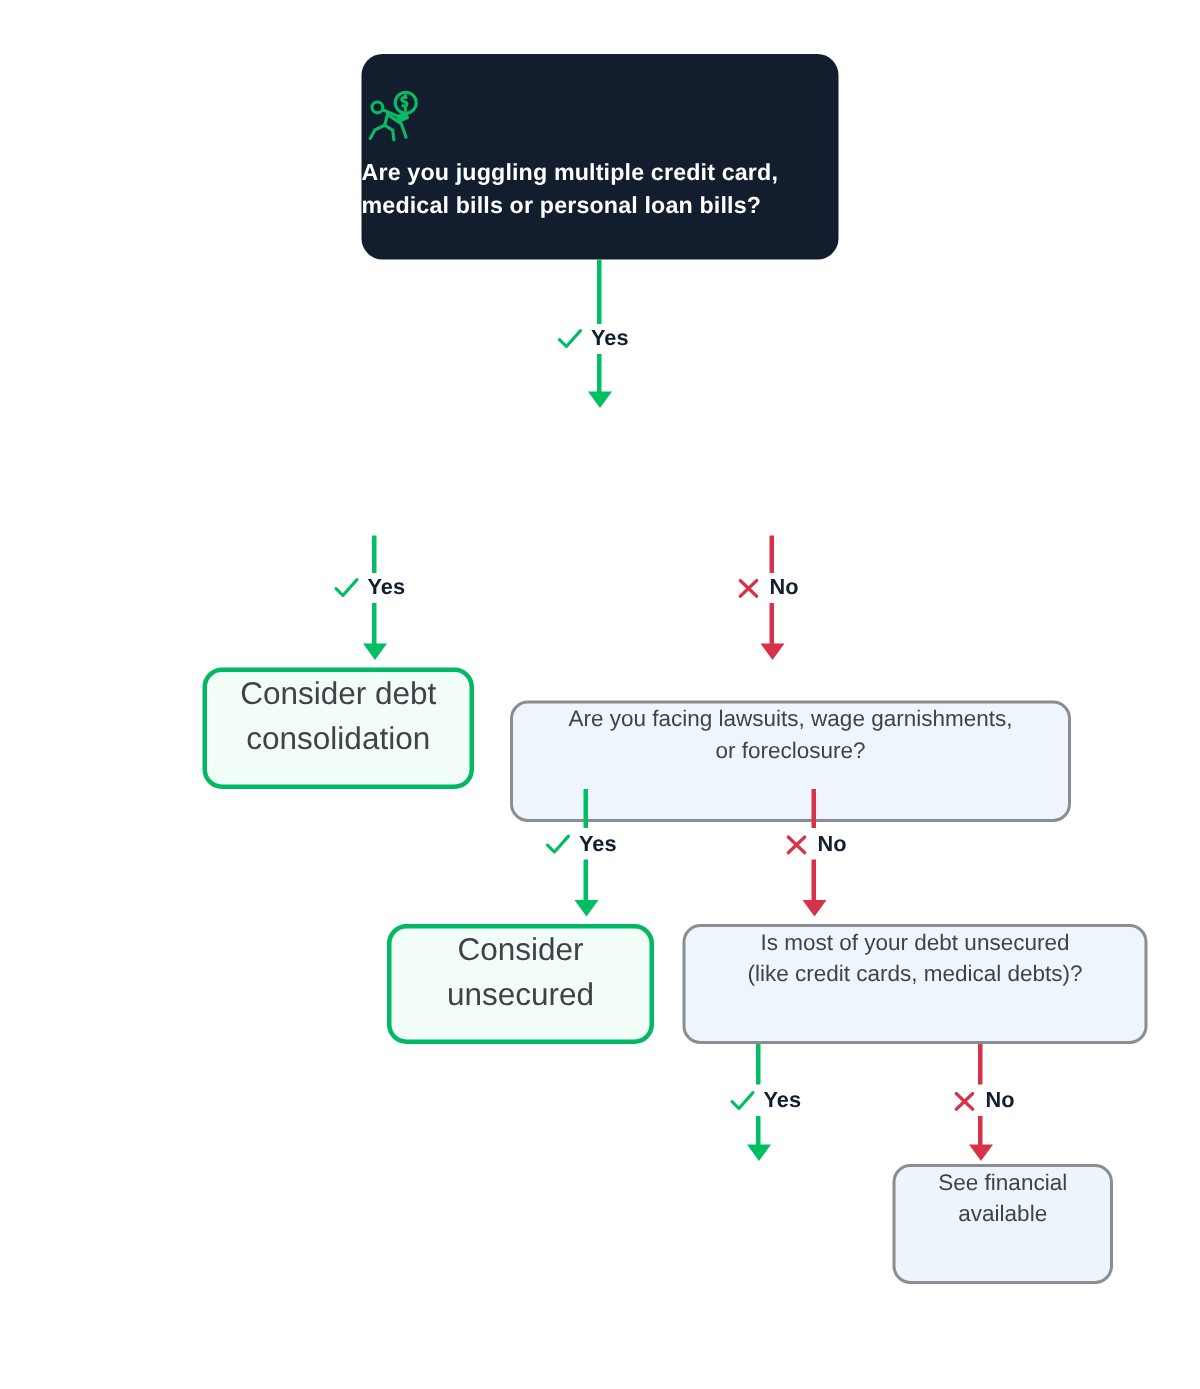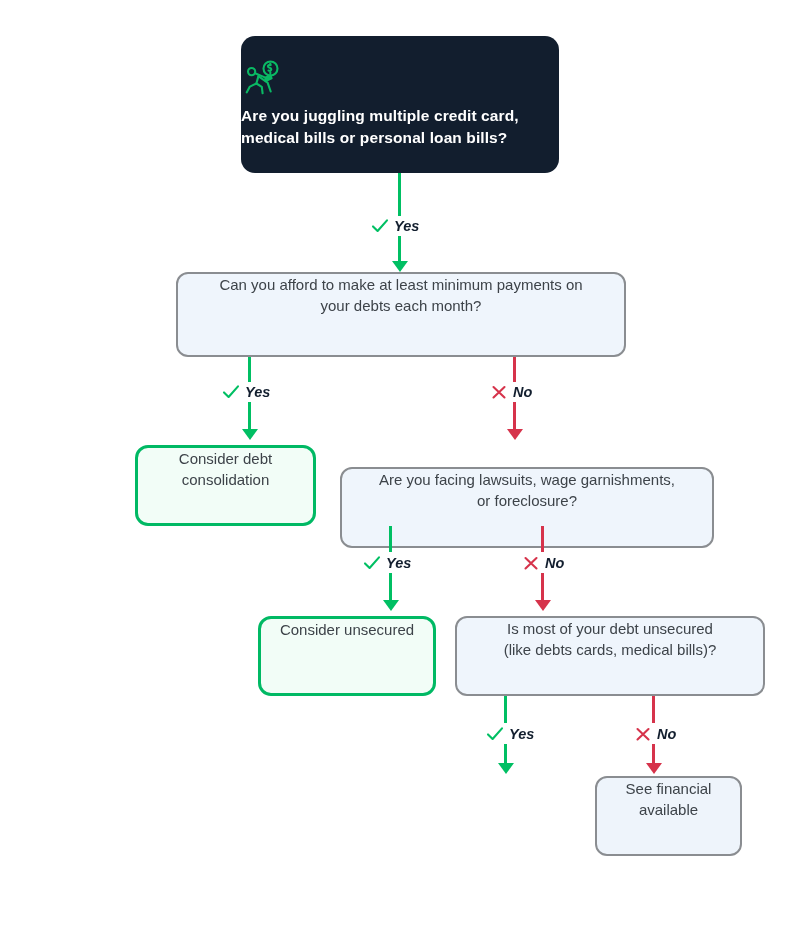--- a/index.html
+++ b/index.html
@@ -37,21 +37,21 @@
   .node.question{
     background:#eff5fc;
     border:2px solid #8a8d91;
     color:#3d4349;
     font-size:15px;
   }
   .node.outcome-green{
     background:#f2fdf7;
     border:3px solid #00b964;
     color:#3d4349;
-    font-size:15px;
+    font-size:21px;
     border-radius:13px;
   }
   .node.outcome-gray{
     background:#eef4fb;
     border:2px solid #8a8d91;
     color:#3d4349;
     font-size:15px;
   }
 
   
@@ -90,21 +90,20 @@
   .branch .glyph{
     width:20px;height:20px;
     display:block;
     flex:0 0 auto;
   }
   .branch .txt{
     font-size:14.5px;
     font-weight:bold;
     color:#121e2e;
     line-height:1;
-    font-style:italic;
   }
 </style>
 </head>
 <body>
 
 <div id="stage">
 
   <div class="node root" style="left:241px;top:36px;width:318px;height:137px;">
     <span class="root-icon">
       <svg viewBox="0 0 40 36" width="40" height="36" aria-hidden="true">
@@ -132,26 +131,20 @@
       <svg viewBox="0 0 20 20" width="20" height="20">
           <path d="M3 10.4 L7.6 15 L17 4.4" fill="none" stroke="#00bf63" stroke-width="2.1" stroke-linecap="round" stroke-linejoin="round"></path>
         </svg>
     </span>
     <span class="txt">Yes</span>
   </div>
 
   <div class="edge" style="left:398px;top:236px;width:3px;height:28px;"></div>
   <div class="arrow" style="left:391.5px;top:261px;"></div>
 
-  <div class="node question" style="left:176px;top:272px;width:450px;height:85px;">
-    <div>
-      <span class="label">Can you afford to make at least minimum payments on</span>
-      <span class="label">your debts each month?</span>
-    </div>
-  </div>
 
   <div class="edge" style="left:248px;top:357px;width:3px;height:25px;"></div>
   <div class="branch" style="left:221px;top:382px;">
     <span class="glyph">
       <svg viewBox="0 0 20 20" width="20" height="20">
           <path d="M3 10.4 L7.6 15 L17 4.4" fill="none" stroke="#00bf63" stroke-width="2.1" stroke-linecap="round" stroke-linejoin="round"></path>
         </svg>
     </span>
     <span class="txt">Yes</span>
   </div>
@@ -210,21 +203,21 @@
 
   <div class="node outcome-green" style="left:258px;top:616px;width:178px;height:80px;">
     <div>
       <span class="label">Consider unsecured</span>
     </div>
   </div>
 
   <div class="node question" style="left:455px;top:616px;width:310px;height:80px;">
     <div>
       <span class="label">Is most of your debt unsecured</span>
-      <span class="label">(like debts cards, medical bills)?</span>
+      <span class="label">(like credit cards, medical debts)?</span>
     </div>
   </div>
 
   <div class="edge" style="left:504px;top:696px;width:3px;height:27px;"></div>
   <div class="branch" style="left:485px;top:724px;">
     <span class="glyph">
       <svg viewBox="0 0 20 20" width="20" height="20">
           <path d="M3 10.4 L7.6 15 L17 4.4" fill="none" stroke="#00bf63" stroke-width="2.1" stroke-linecap="round" stroke-linejoin="round"></path>
         </svg>
     </span>

